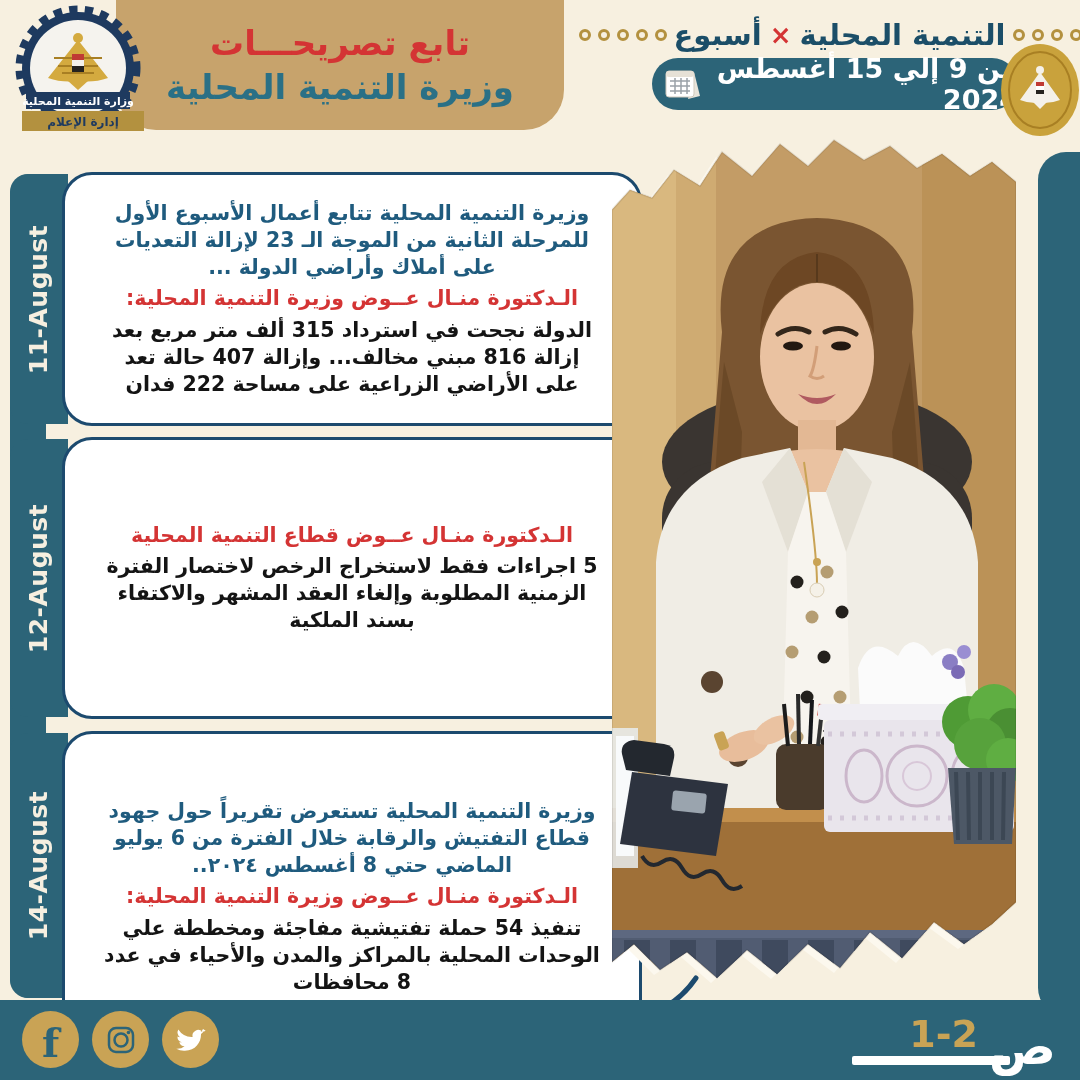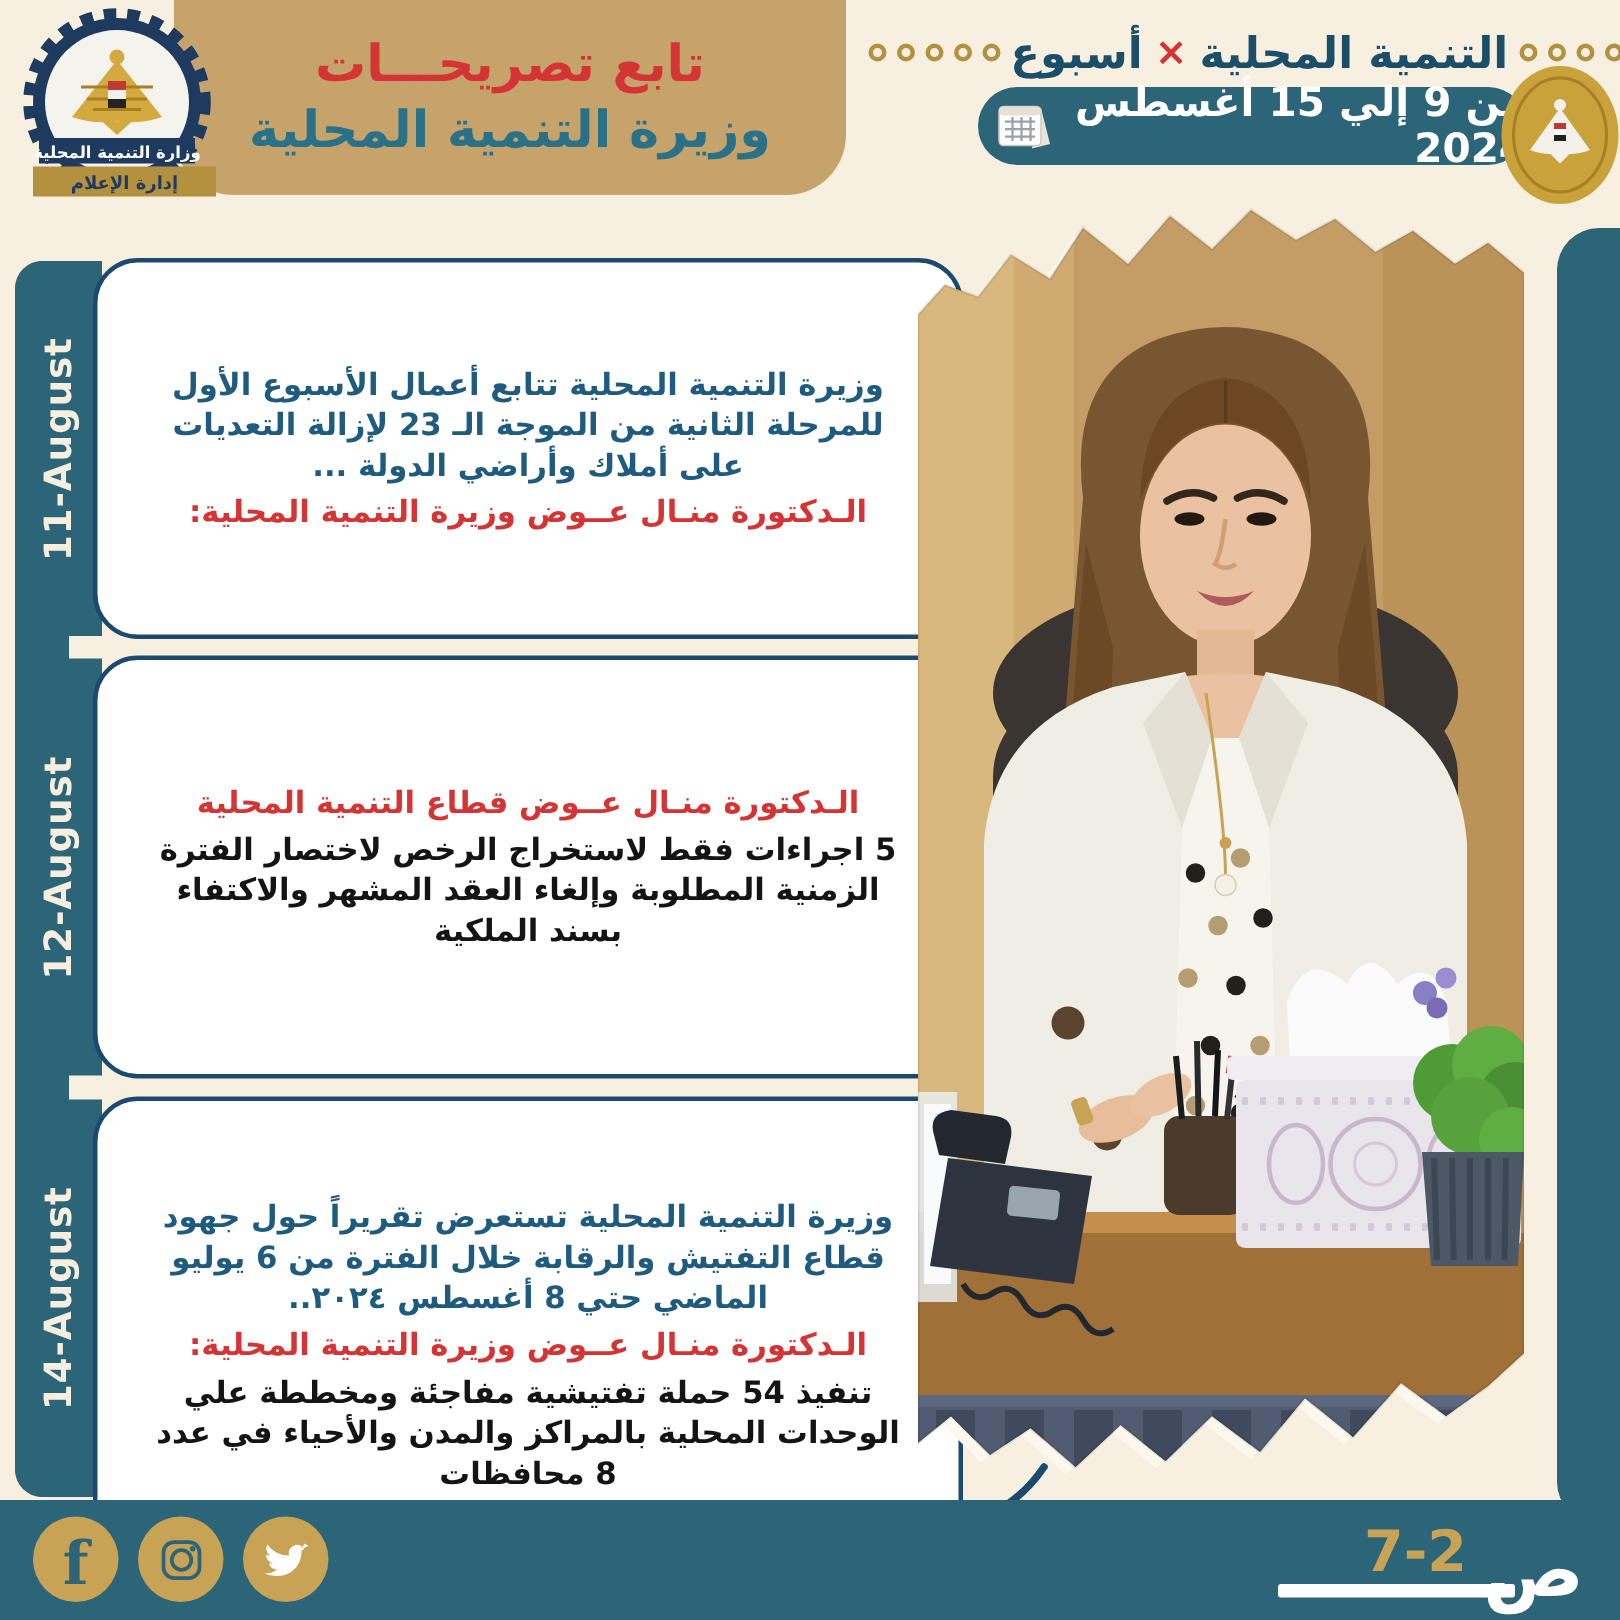--- a/index.html
+++ b/index.html
@@ -143,20 +143,21 @@
   <div class="side-tab" id="tab2">
     <span>12-August</span>
   </div>
   <div class="side-tab" id="tab3">
     <span>14-August</span>
   </div>
 
   <div class="card" id="card1">
     <p class="headline">وزيرة التنمية المحلية تتابع أعمال الأسبوع الأول للمرحلة الثانية من الموجة الـ 23 لإزالة التعديات على أملاك وأراضي الدولة ...</p>
     <p class="speaker">الـدكتورة منـال عــوض وزيرة التنمية المحلية:</p>
+    <p class="body">الدولة نجحت في استرداد 315 ألف متر مربع بعد إزالة 816 مبني مخالف... وإزالة 407 حالة تعد على الأراضي الزراعية على مساحة 222 فدان</p>
   </div>
   <div class="card" id="card2">
     <p class="speaker">الـدكتورة منـال عــوض قطاع التنمية المحلية</p>
     <p class="body">5 اجراءات فقط لاستخراج الرخص لاختصار الفترة الزمنية المطلوبة وإلغاء العقد المشهر والاكتفاء بسند الملكية</p>
   </div>
   <div class="card" id="card3">
     <p class="headline">وزيرة التنمية المحلية تستعرض تقريراً حول جهود قطاع التفتيش والرقابة خلال الفترة من 6 يوليو الماضي حتي 8 أغسطس ٢٠٢٤..</p>
     <p class="speaker">الـدكتورة منـال عــوض وزيرة التنمية المحلية:</p>
     <p class="body">تنفيذ 54 حملة تفتيشية مفاجئة ومخططة علي الوحدات المحلية بالمراكز والمدن والأحياء في عدد 8 محافظات</p>
   </div>
@@ -309,19 +310,19 @@
           <circle cx="23.5" cy="8.5" r="1.8" fill="#2c6478" stroke="none"></circle>
         </svg>
       </div>
       <div class="sc">
         <svg width="32" height="32" viewBox="0 0 24 24" fill="#ffffff">
           <path d="M23 5c-.8.4-1.6.6-2.5.8a4.3 4.3 0 0 0-7.3 3.9A12 12 0 0 1 2.5 4.2a4.3 4.3 0 0 0 1.3 5.7c-.7 0-1.4-.2-2-.5a4.3 4.3 0 0 0 3.4 4.2c-.6.2-1.3.2-2 .1a4.3 4.3 0 0 0 4 3A8.6 8.6 0 0 1 1 18.6 12 12 0 0 0 7.5 20c7.8 0 12-6.4 12-12v-.5c.8-.6 1.5-1.3 2-2.1-.7.3-1.5.5-2.3.6.8-.5 1.5-1.3 1.8-2.2z"></path>
         </svg>
       </div>
     </div>
     <div class="pagebox">
-      <span class="page-num">7-2</span>
+      <span class="page-num">1-2</span>
       <span class="page-bar"></span>
       <span class="page-letter">ص</span>
     </div>
   </div>
 
 </div>
 
 </body></html>

